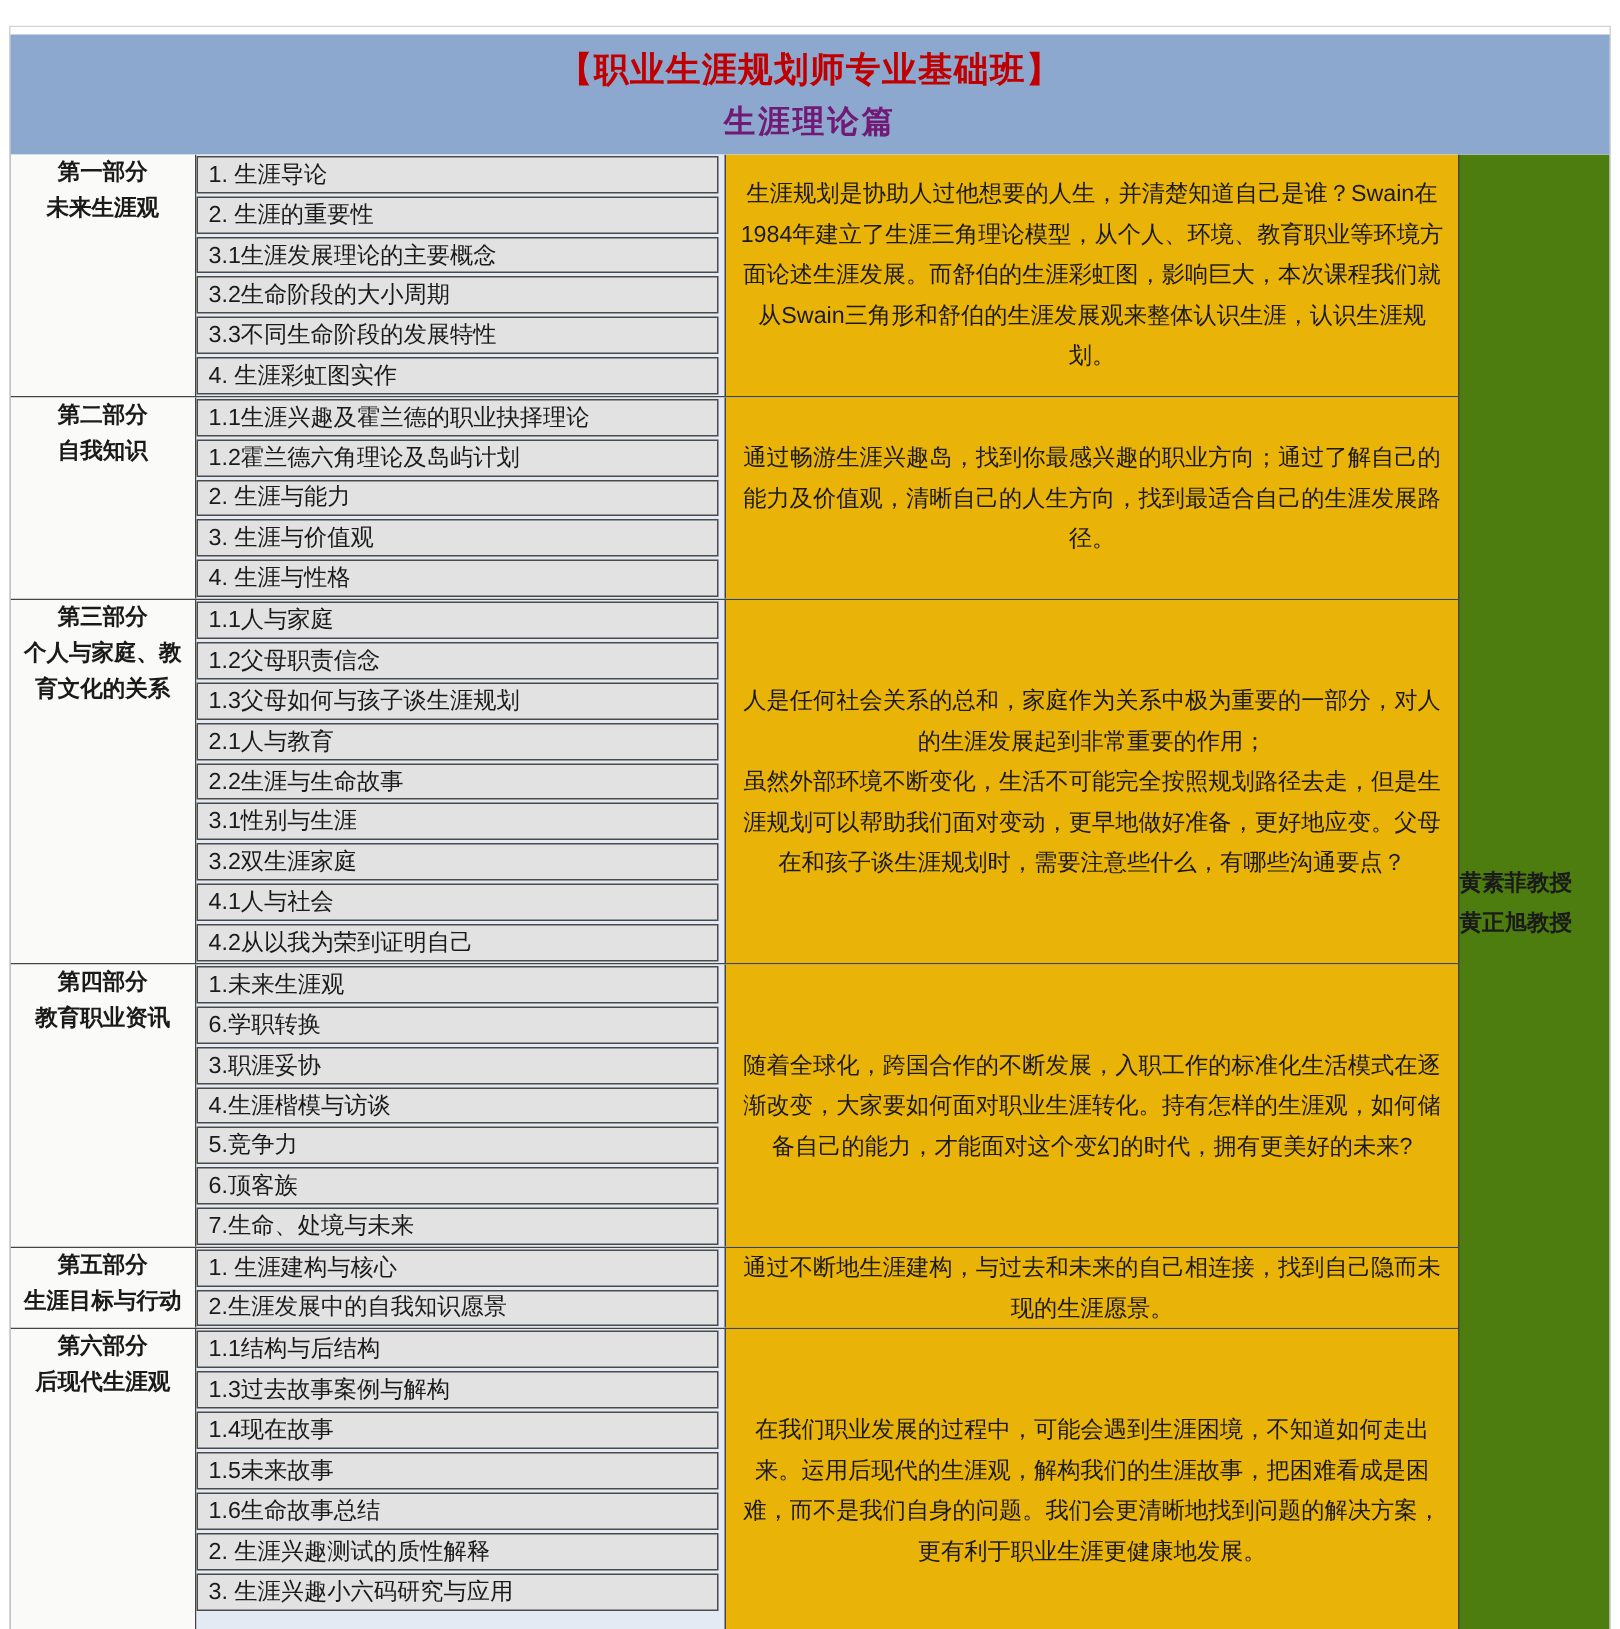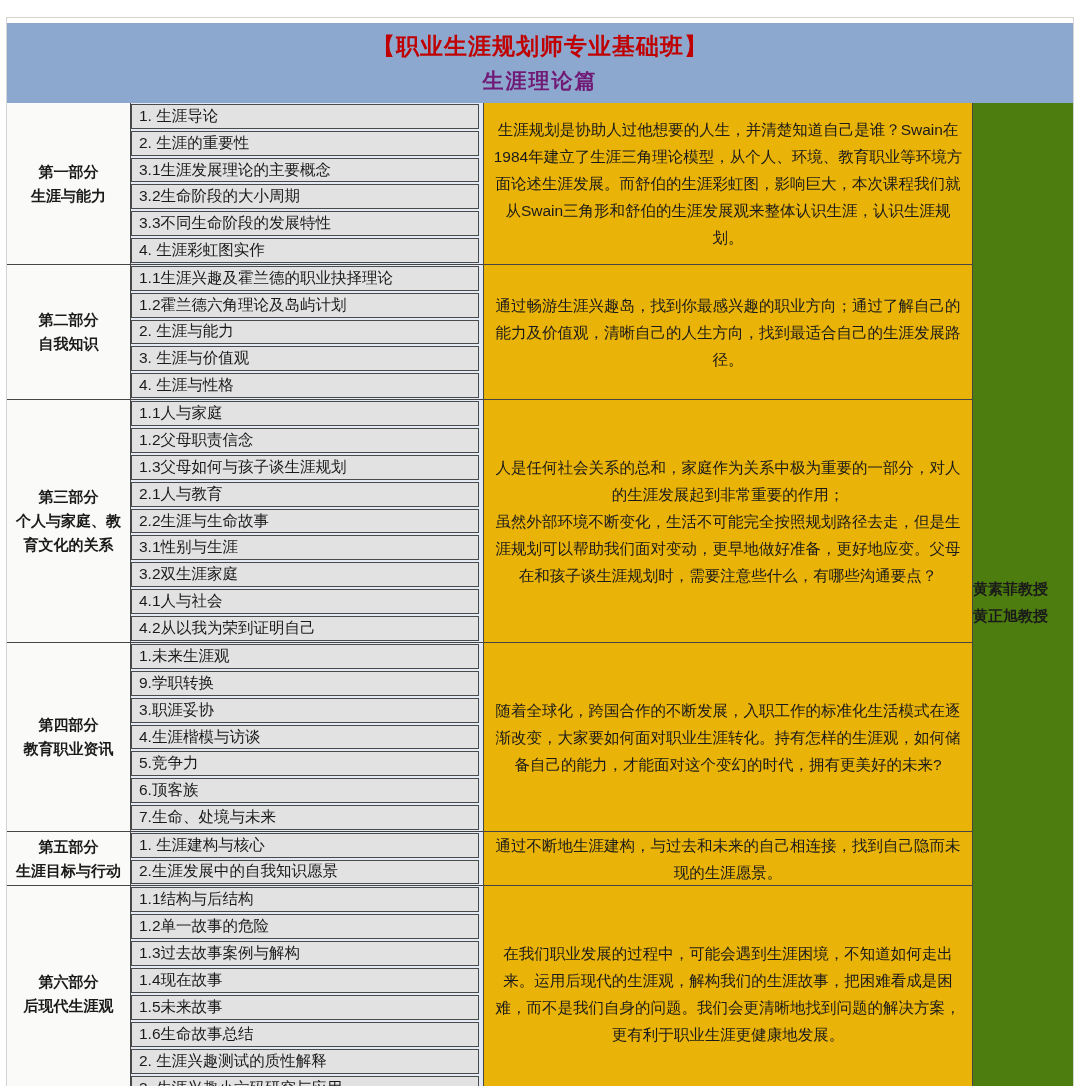--- a/index.html
+++ b/index.html
@@ -30,23 +30,23 @@
     border:1px solid #454545;border-top:none;box-sizing:border-box;
   }
   .sections{flex:1;display:flex;flex-direction:column;}
   .section{
     display:flex;box-sizing:border-box;border-bottom:1px solid #454545;
   }
   .section:last-child{border-bottom:none;}
   .c1{
     width:124px;box-sizing:border-box;border-right:1px solid #454545;
     background:#fafaf8;
-    display:flex;flex-direction:column;align-items:center;justify-content:center;
+    display:flex;flex-direction:column;align-items:center;justify-content:flex-start;
     font-weight:bold;font-size:15px;line-height:24px;text-align:center;
-    padding:12px 3px;
+    padding:0 3px;
   }
   .c2{
     width:353px;box-sizing:border-box;border-right:1px solid #454545;
     background:#e3eaf3;
     display:flex;flex-direction:column;justify-content:flex-start;
     padding:0;
   }
   .topic{
     box-sizing:border-box;height:25px;margin:1px 4px 1px 0;
     background:#e2e2e2;border:1px solid #4a4a4a;
@@ -78,21 +78,21 @@
   <div class="banner">
     <div class="banner-line1">【职业生涯规划师专业基础班】</div>
     <div class="banner-line2">生涯理论篇</div>
   </div>
 
   <div class="table">
     <div class="sections" id="sections">
         <div class="section" style="height: 162px;">
           <div class="c1">
             <div>第一部分</div>
-            <div>生涯与能力</div>
+            <div>未来生涯观</div>
           </div>
           <div class="c2">
             <div class="topic">1. 生涯导论</div>
             <div class="topic">2. 生涯的重要性</div>
             <div class="topic">3.1生涯发展理论的主要概念</div>
             <div class="topic">3.2生命阶段的大小周期</div>
             <div class="topic">3.3不同生命阶段的发展特性</div>
             <div class="topic">4. 生涯彩虹图实作</div>
           </div>
           <div class="c3">
@@ -136,21 +136,21 @@
             <p>虽然外部环境不断变化，生活不可能完全按照规划路径去走，但是生涯规划可以帮助我们面对变动，更早地做好准备，更好地应变。父母在和孩子谈生涯规划时，需要注意些什么，有哪些沟通要点？</p>
           </div>
         </div>
         <div class="section" style="height: 189px;">
           <div class="c1">
             <div>第四部分</div>
             <div>教育职业资讯</div>
           </div>
           <div class="c2">
             <div class="topic">1.未来生涯观</div>
-            <div class="topic">9.学职转换</div>
+            <div class="topic">6.学职转换</div>
             <div class="topic">3.职涯妥协</div>
             <div class="topic">4.生涯楷模与访谈</div>
             <div class="topic">5.竞争力</div>
             <div class="topic">6.顶客族</div>
             <div class="topic">7.生命、处境与未来</div>
           </div>
           <div class="c3">
             <p>随着全球化，跨国合作的不断发展，入职工作的标准化生活模式在逐渐改变，大家要如何面对职业生涯转化。持有怎样的生涯观，如何储备自己的能力，才能面对这个变幻的时代，拥有更美好的未来?</p>
           </div>
         </div>
@@ -167,21 +167,20 @@
             <p>通过不断地生涯建构，与过去和未来的自己相连接，找到自己隐而未现的生涯愿景。</p>
           </div>
         </div>
         <div class="section" style="height: 216px;">
           <div class="c1">
             <div>第六部分</div>
             <div>后现代生涯观</div>
           </div>
           <div class="c2">
             <div class="topic">1.1结构与后结构</div>
-            <div class="topic">1.2单一故事的危险</div>
             <div class="topic">1.3过去故事案例与解构</div>
             <div class="topic">1.4现在故事</div>
             <div class="topic">1.5未来故事</div>
             <div class="topic">1.6生命故事总结</div>
             <div class="topic">2. 生涯兴趣测试的质性解释</div>
             <div class="topic">3. 生涯兴趣小六码研究与应用</div>
           </div>
           <div class="c3">
             <p>在我们职业发展的过程中，可能会遇到生涯困境，不知道如何走出来。运用后现代的生涯观，解构我们的生涯故事，把困难看成是困难，而不是我们自身的问题。我们会更清晰地找到问题的解决方案，更有利于职业生涯更健康地发展。</p>
           </div>

